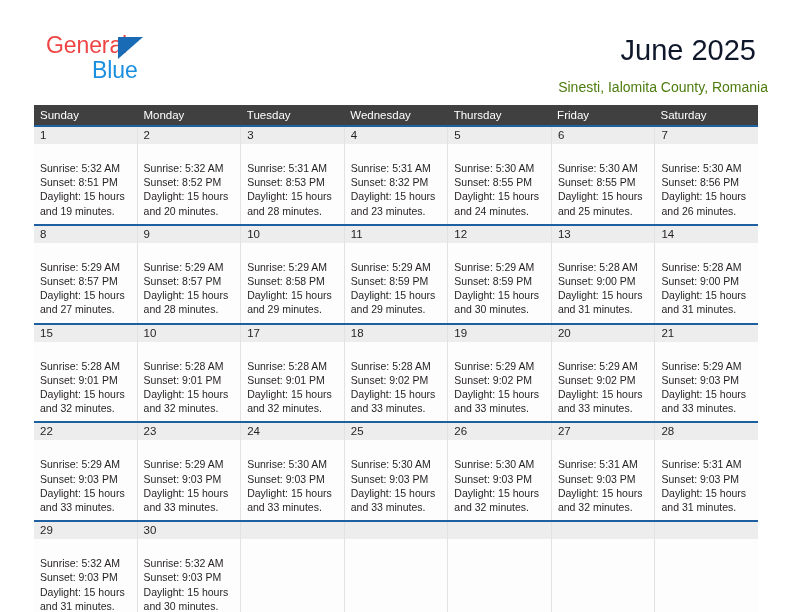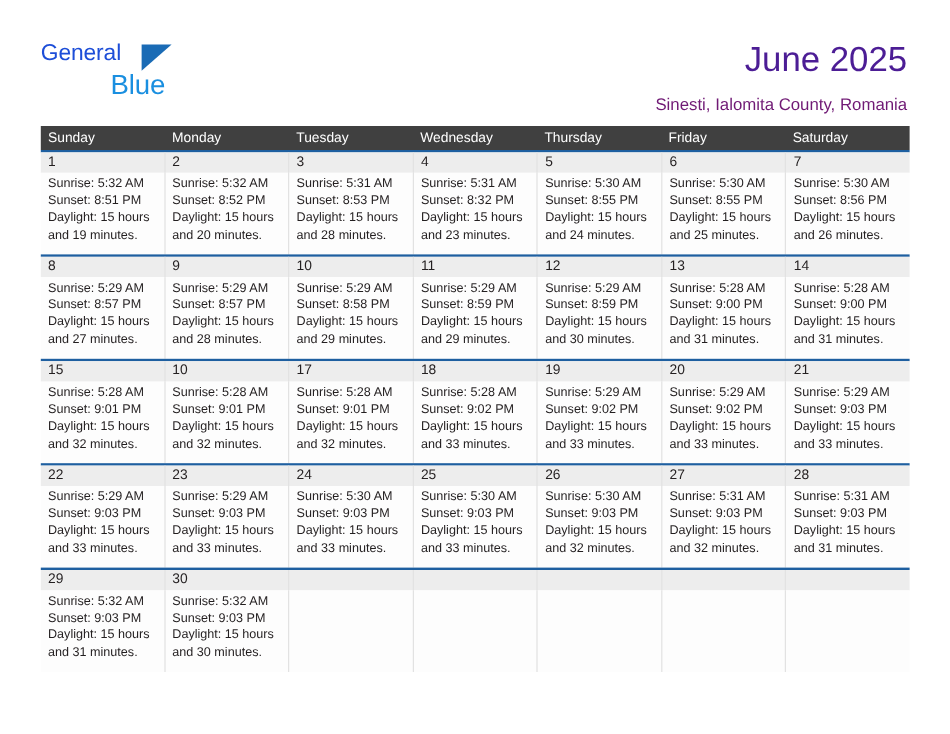--- a/index.html
+++ b/index.html
@@ -33,25 +33,25 @@
 
   .logo {
     position: absolute;
     left: 34px;
     top: 31px;
     width: 190px;
     height: 54px;
   }
   .logo-general {
     position: absolute;
-    left: 0;
+    left: 12px;
     top: 0;
-    font-size: 19px;
+    font-size: 23px;
     line-height: 28px;
-    color: #1d4ed8;
+    color: #ef4444;
     letter-spacing: -0.1px;
   }
   .logo-tri {
     position: absolute;
     left: 84px;
     top: 6px;
     width: 0;
     height: 0;
     border-left: 25px solid #1a6bb5;
     border-bottom: 22px solid transparent;
@@ -65,31 +65,31 @@
     color: #1a8fe0;
     letter-spacing: -0.1px;
   }
 
   .title {
     position: absolute;
     right: 36px;
     top: 33px;
     font-size: 29px;
     line-height: 34px;
-    color: #4c1d95;
+    color: #0f172a;
     text-align: right;
     white-space: nowrap;
   }
   .subtitle {
     position: absolute;
-    right: 36px;
+    right: 24px;
     top: 79px;
     font-size: 14px;
     line-height: 17px;
-    color: #701a75;
+    color: #4d7c0f;
     text-align: right;
     white-space: nowrap;
   }
 
   
   .calendar {
     position: absolute;
     left: 34px;
     top: 105px;
     width: 724px;
@@ -140,21 +140,21 @@
   .daynum-cell:first-child {
     border-left: none;
   }
   .daynum-cell.empty {
     color: transparent;
   }
 
   .body-cell {
     flex: 1 1 0;
     box-sizing: border-box;
-    padding: 2px 5px 6px 6px;
+    padding: 17px 5px 6px 6px;
     border-left: 1px solid #e2e2e2;
   }
   .body-cell:first-child {
     border-left: none;
   }
   .body-cell .line {
     font-size: 10.5px;
     line-height: 14.2px;
     color: #231f20;
     white-space: nowrap;

